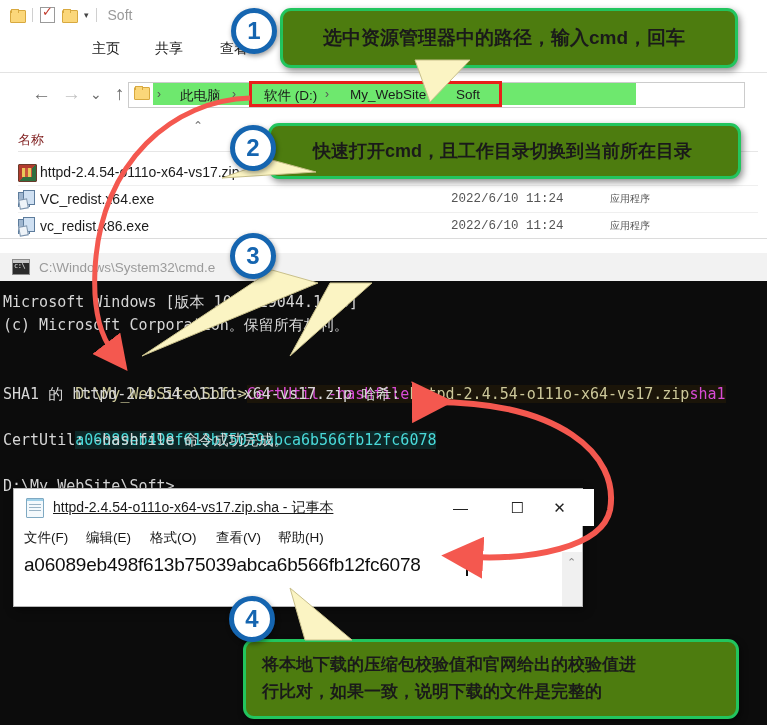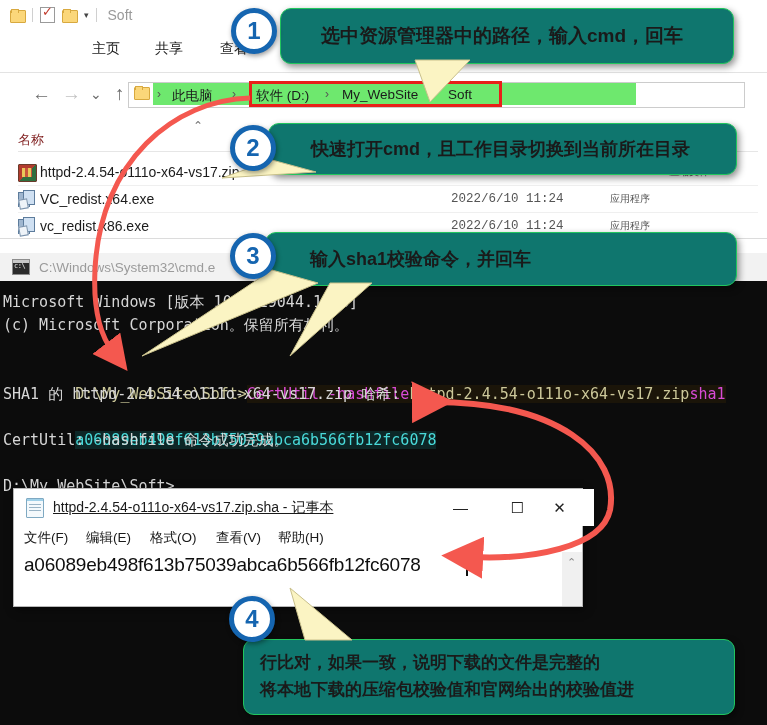--- a/index.html
+++ b/index.html
@@ -25,21 +25,21 @@
   .ribbon-tabs{position:absolute;left:0;top:30px;width:767px;height:42px;background:#fff;}
   .rt{position:absolute;top:10px;font-size:14px;color:#1a1a1a;}
   .ribbon-rule{position:absolute;left:0;top:72px;width:767px;height:1px;background:#e3e3e3;}
 
   .navbar{position:absolute;left:0;top:73px;width:767px;height:40px;background:#fff;}
   .navbtn{position:absolute;top:10px;font-size:19px;color:#6d6d6d;}
   .navbtn.dis{color:#c2c2c2;}
   .addr{position:absolute;left:128px;top:82px;width:615px;height:24px;border:1px solid #cccccc;background:#fff;}
   .addr-green{position:absolute;left:153px;top:83px;width:483px;height:22px;background:#6ee86e;}
   .addr-ico{position:absolute;left:134px;top:86px;}
-  .crumb{position:absolute;top:87px;font-size:13.5px;color:#1b1b1b;white-space:nowrap;}
+  .crumb{position:absolute;top:87px;font-size:13.5px;color:#1b1b1b;white-space:nowrap;margin-left:8px;}
   .crumb-sep{position:absolute;top:87px;font-size:12px;color:#555;}
   .red-box{position:absolute;left:249px;top:81px;width:253px;height:26px;border:3px solid #e8201a;box-sizing:border-box;}
 
   .collapse-chev{position:absolute;left:193px;top:119px;font-size:12px;color:#777;}
   .listhdr{position:absolute;left:0;top:128px;width:767px;height:24px;background:#fff;}
   .listhdr .h{position:absolute;top:3px;font-size:13px;color:#7f1d1d;}
   .hdr-rule{position:absolute;left:18px;top:151px;width:740px;height:1px;background:#e6e6e6;}
 
   .row{position:absolute;left:0;width:767px;height:26px;}
   .row .fname{position:absolute;left:40px;top:4px;font-size:14px;color:#1c1c1c;white-space:nowrap;}
@@ -87,21 +87,21 @@
   .np-title-text{font-size:14px;color:#1a1a1a;text-decoration:underline;}
   .np-wbtn{position:absolute;top:0;height:37px;width:45px;display:flex;align-items:center;justify-content:center;font-size:15px;color:#222;}
   .np-menu{position:absolute;left:0;top:37px;width:568px;height:26px;background:#fff;}
   .np-menu span{position:absolute;top:3px;font-size:13.5px;color:#1a1a1a;}
   .np-text{position:absolute;left:10px;top:65px;font-size:19px;color:#0e0e0e;font-family:"Liberation Sans",sans-serif;letter-spacing:-0.2px;}
   .np-caret{position:absolute;left:452px;top:62px;width:1.5px;height:25px;background:#111;}
   .np-scroll{position:absolute;right:0;top:63px;width:20px;height:54px;background:#f0f0f0;}
   .np-scroll .up{position:absolute;left:5px;top:4px;font-size:11px;color:#8a8a8a;}
 
   
-  .callout{position:absolute;background:#0f766e;border:1px solid #22c55e;border-radius:11px;
+  .callout{position:absolute;background:#4d7c0f;border:3px solid #22c55e;border-radius:11px;
     box-shadow:2px 3px 7px rgba(0,0,0,0.45);}
   .callout .ctext{position:absolute;left:0;top:0;right:0;bottom:0;display:flex;align-items:center;
     font-weight:bold;color:#1a1a1a;padding:0 14px;box-sizing:border-box;}
   .badge{position:absolute;width:46px;height:46px;border-radius:50%;background:#ffffff;
     border:5px solid #1565b0;box-sizing:border-box;display:flex;align-items:center;justify-content:center;
     font-size:24px;font-weight:bold;color:#1565b0;box-shadow:1px 2px 5px rgba(0,0,0,0.4);z-index:6;}
 
   svg.ov{position:absolute;left:0;top:0;width:767px;height:725px;pointer-events:none;}
 </style>
 </head>
@@ -257,33 +257,30 @@
   <div class="badge" style="left:231px;top:8px;">1</div>
 
   <div class="callout" style="left:268px;top:123px;width:467px;height:50px;">
     <span class="ctext" style="font-size:18px;padding-left:42px;">快速打开cmd，且工作目录切换到当前所在目录</span>
   </div>
   <svg class="ov" viewBox="0 0 767 725">
     <path d="M272,160 L316,172 L222,178 Z" fill="#fbf4c3" stroke="#c9c08b" stroke-width="1"></path>
   </svg>
   <div class="badge" style="left:230px;top:125px;">2</div>
 
-  <div class="callout" style="left:265px;top:232px;width:470px;height:52px;">
-    <span class="ctext" style="font-size:18px;padding-left:44px;">输入sha1校验命令，并回车</span>
-  </div>
   <svg class="ov" viewBox="0 0 767 725">
     <path d="M272,270 L318,283 L142,356 Z" fill="#fbf4c3" stroke="#c9c08b" stroke-width="1"></path>
     <path d="M330,283 L372,283 L290,356 Z" fill="#fbf4c3" stroke="#c9c08b" stroke-width="1"></path>
   </svg>
   <div class="badge" style="left:230px;top:233px;">3</div>
 
   <div class="callout" style="left:243px;top:639px;width:490px;height:74px;">
     <div class="ctext" style="display:block;padding:9px 16px;font-size:17px;line-height:27px;">
+      <div>将本地下载的压缩包校验值和官网给出的校验值进</div>
       <div>行比对，如果一致，说明下载的文件是完整的</div>
-      <div>将本地下载的压缩包校验值和官网给出的校验值进</div>
     </div>
   </div>
   <svg class="ov" viewBox="0 0 767 725">
     <path d="M305,640 L352,640 L290,588 Z" fill="#fbf4c3" stroke="#c9c08b" stroke-width="1"></path>
   </svg>
   <div class="badge" style="left:229px;top:596px;">4</div>
 
 </div>
 
 </body></html>

